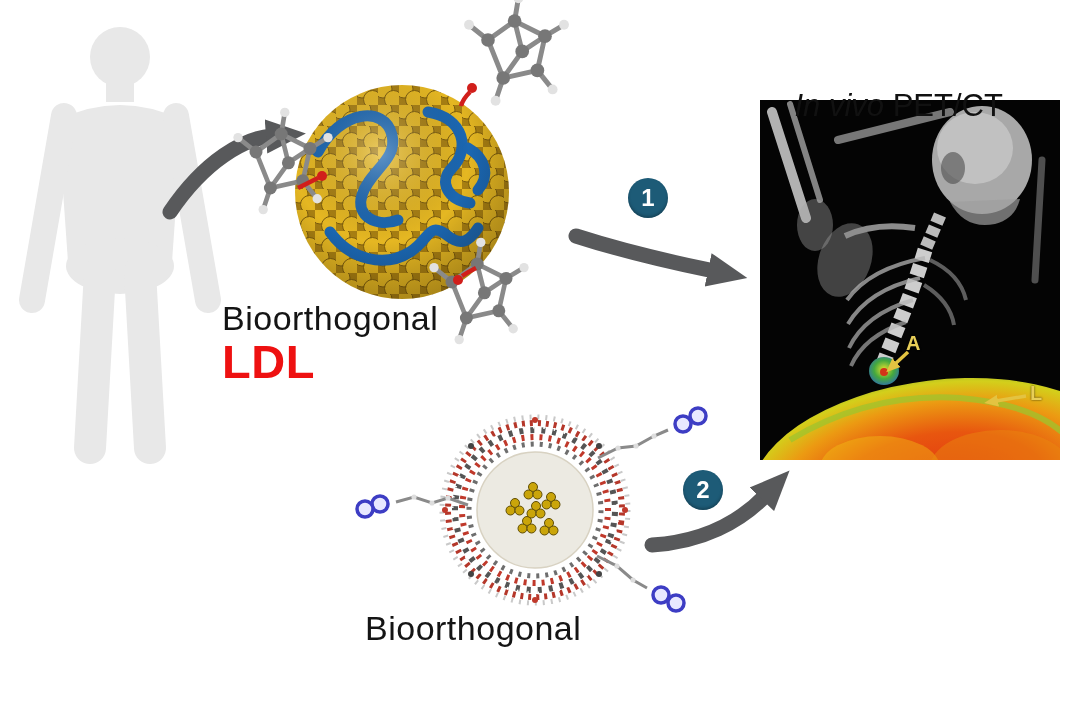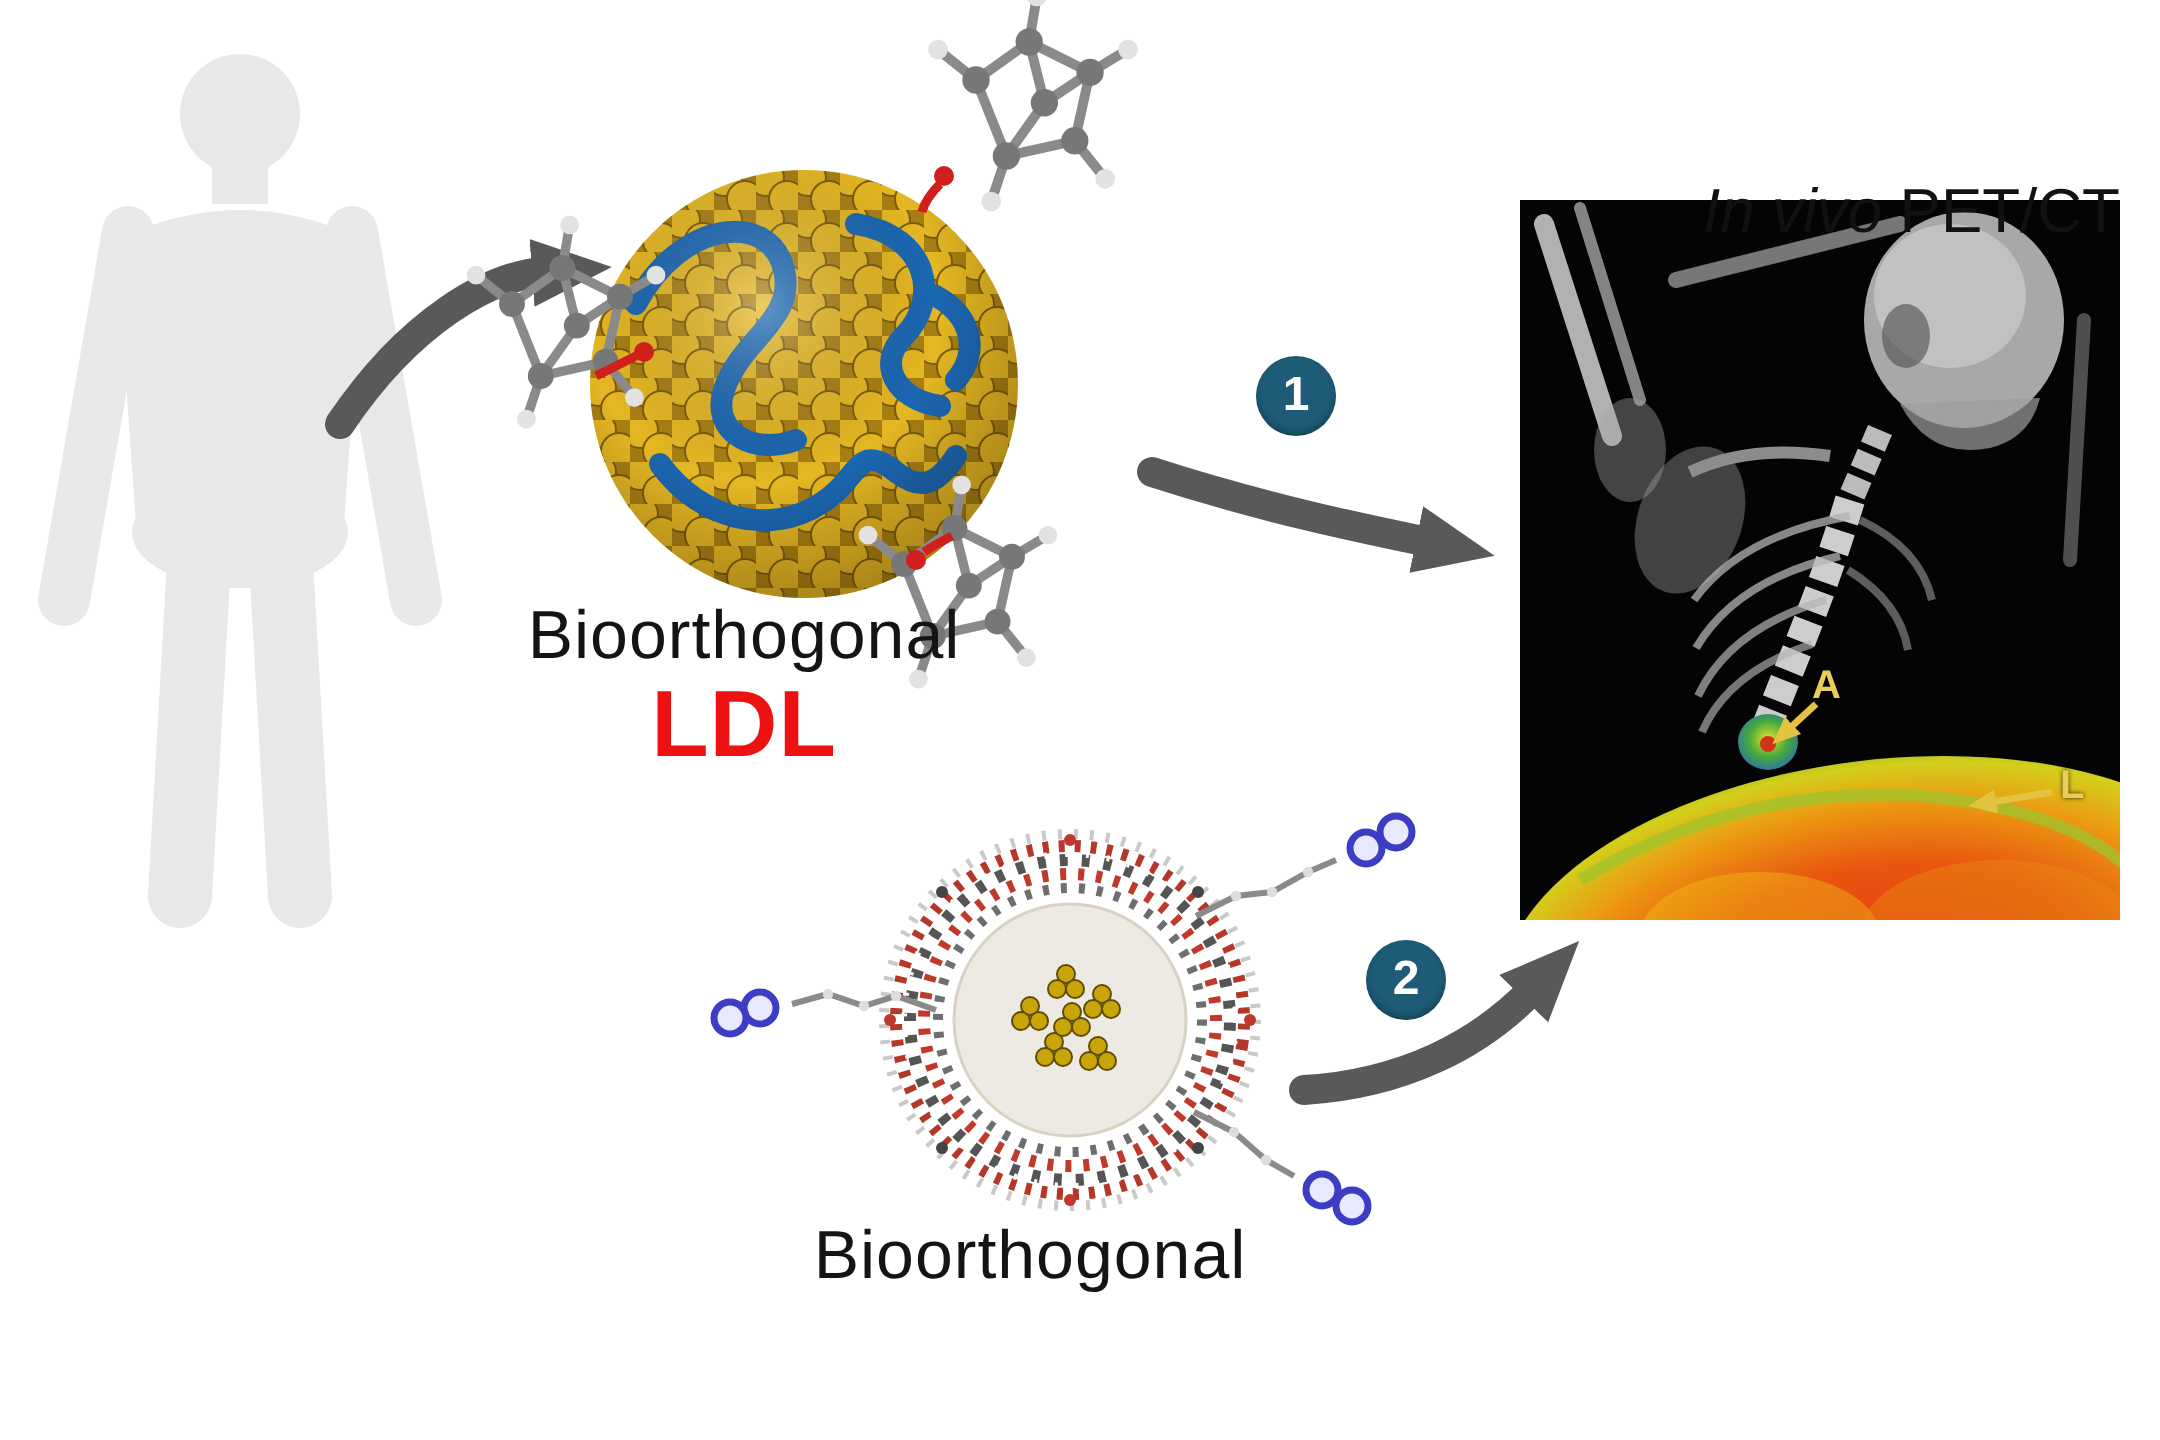--- a/index.html
+++ b/index.html
@@ -2,26 +2,26 @@
 <html><head>
 <meta charset="utf-8">
 <style>
   html,body{margin:0;padding:0;background:#fff;}
   .stage{
     position:relative;width:1080px;height:720px;background:#ffffff;
     overflow:hidden;font-family:"Liberation Sans",sans-serif;
   }
   .stage svg{position:absolute;left:0;top:0;}
   .caption{
-    position:absolute;text-align:center;line-height:1.08;
+    position:absolute;text-align:left;line-height:1.08;
     color:#141414;font-size:34px;letter-spacing:.5px;
   }
   .caption .line2{font-weight:bold;color:#ee1111;font-size:47px;}
   .pet-title{
-    position:absolute;left:760px;top:52px;width:300px;text-align:right;
+    position:absolute;left:760px;top:52px;width:300px;text-align:left;
     font-size:31px;color:#111;white-space:pre;
   }
   .pet-title .it{font-style:italic;}
   .badge{
     position:absolute;width:40px;height:40px;border-radius:50%;
     background:#1d5b77;color:#fff;font-weight:bold;font-size:24px;
     display:flex;align-items:center;justify-content:center;
     box-shadow:inset 0 -2px 3px rgba(0,0,0,.25);
   }
   .pet-marker{

